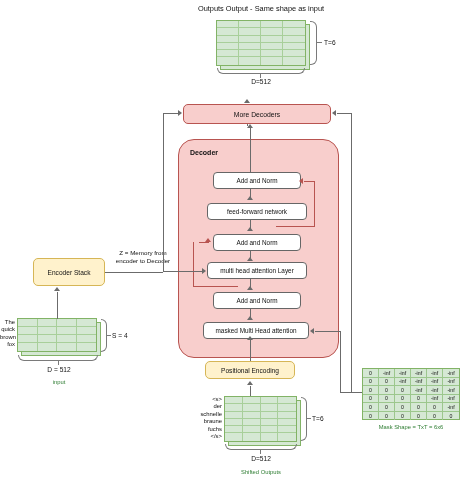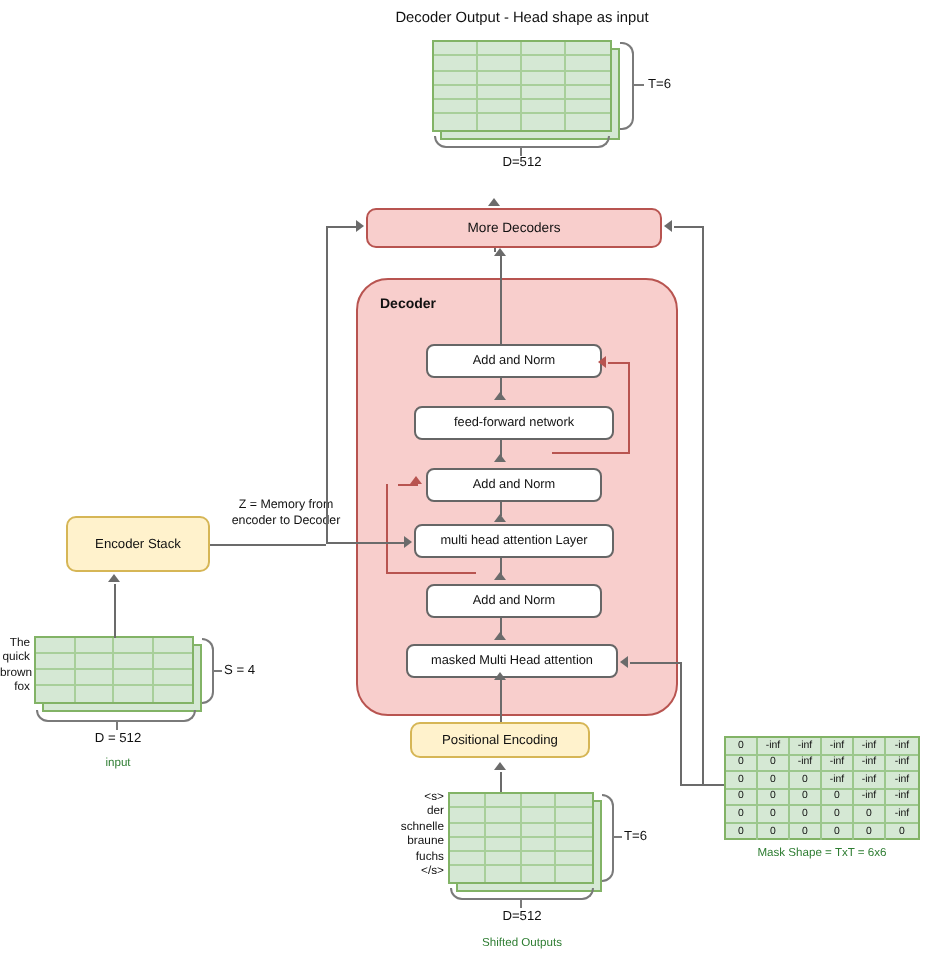--- a/index.html
+++ b/index.html
@@ -56,21 +56,21 @@
 
   
   .brace{position:absolute;border:1px solid #7a7a7a;box-sizing:border-box;}
   .brace-r{border-left:none;border-radius:0 6px 6px 0;}
   .brace-b{border-top:none;border-radius:0 0 6px 6px;}
   .tick{position:absolute;background:#7a7a7a;}
 </style>
 </head>
 <body>
 
-<div class="abs title ctr" style="left:186px;top:3px;width:150px;height:10px;">Decoder Output - Head shape as input</div>
+<div class="abs title ctr" style="left:186px;top:3px;width:150px;height:10px;">Outputs Output - Same shape as input</div>
 
 <div class="abs" style="left:216px;top:20px;width:90px;height:46px;">
   <div class="shadow" style="left:4px;top:4px;width:90px;height:46px;"></div>
   <div class="grid" style="position:absolute;left:0;top:0;width:90px;height:46px;">
     <div class="row" style="height:16.6%">
         <div class="cell" style="width:25%"></div>
         <div class="cell" style="width:25%"></div>
         <div class="cell" style="width:25%"></div>
         <div class="cell" style="width:25%"></div>
       </div>

